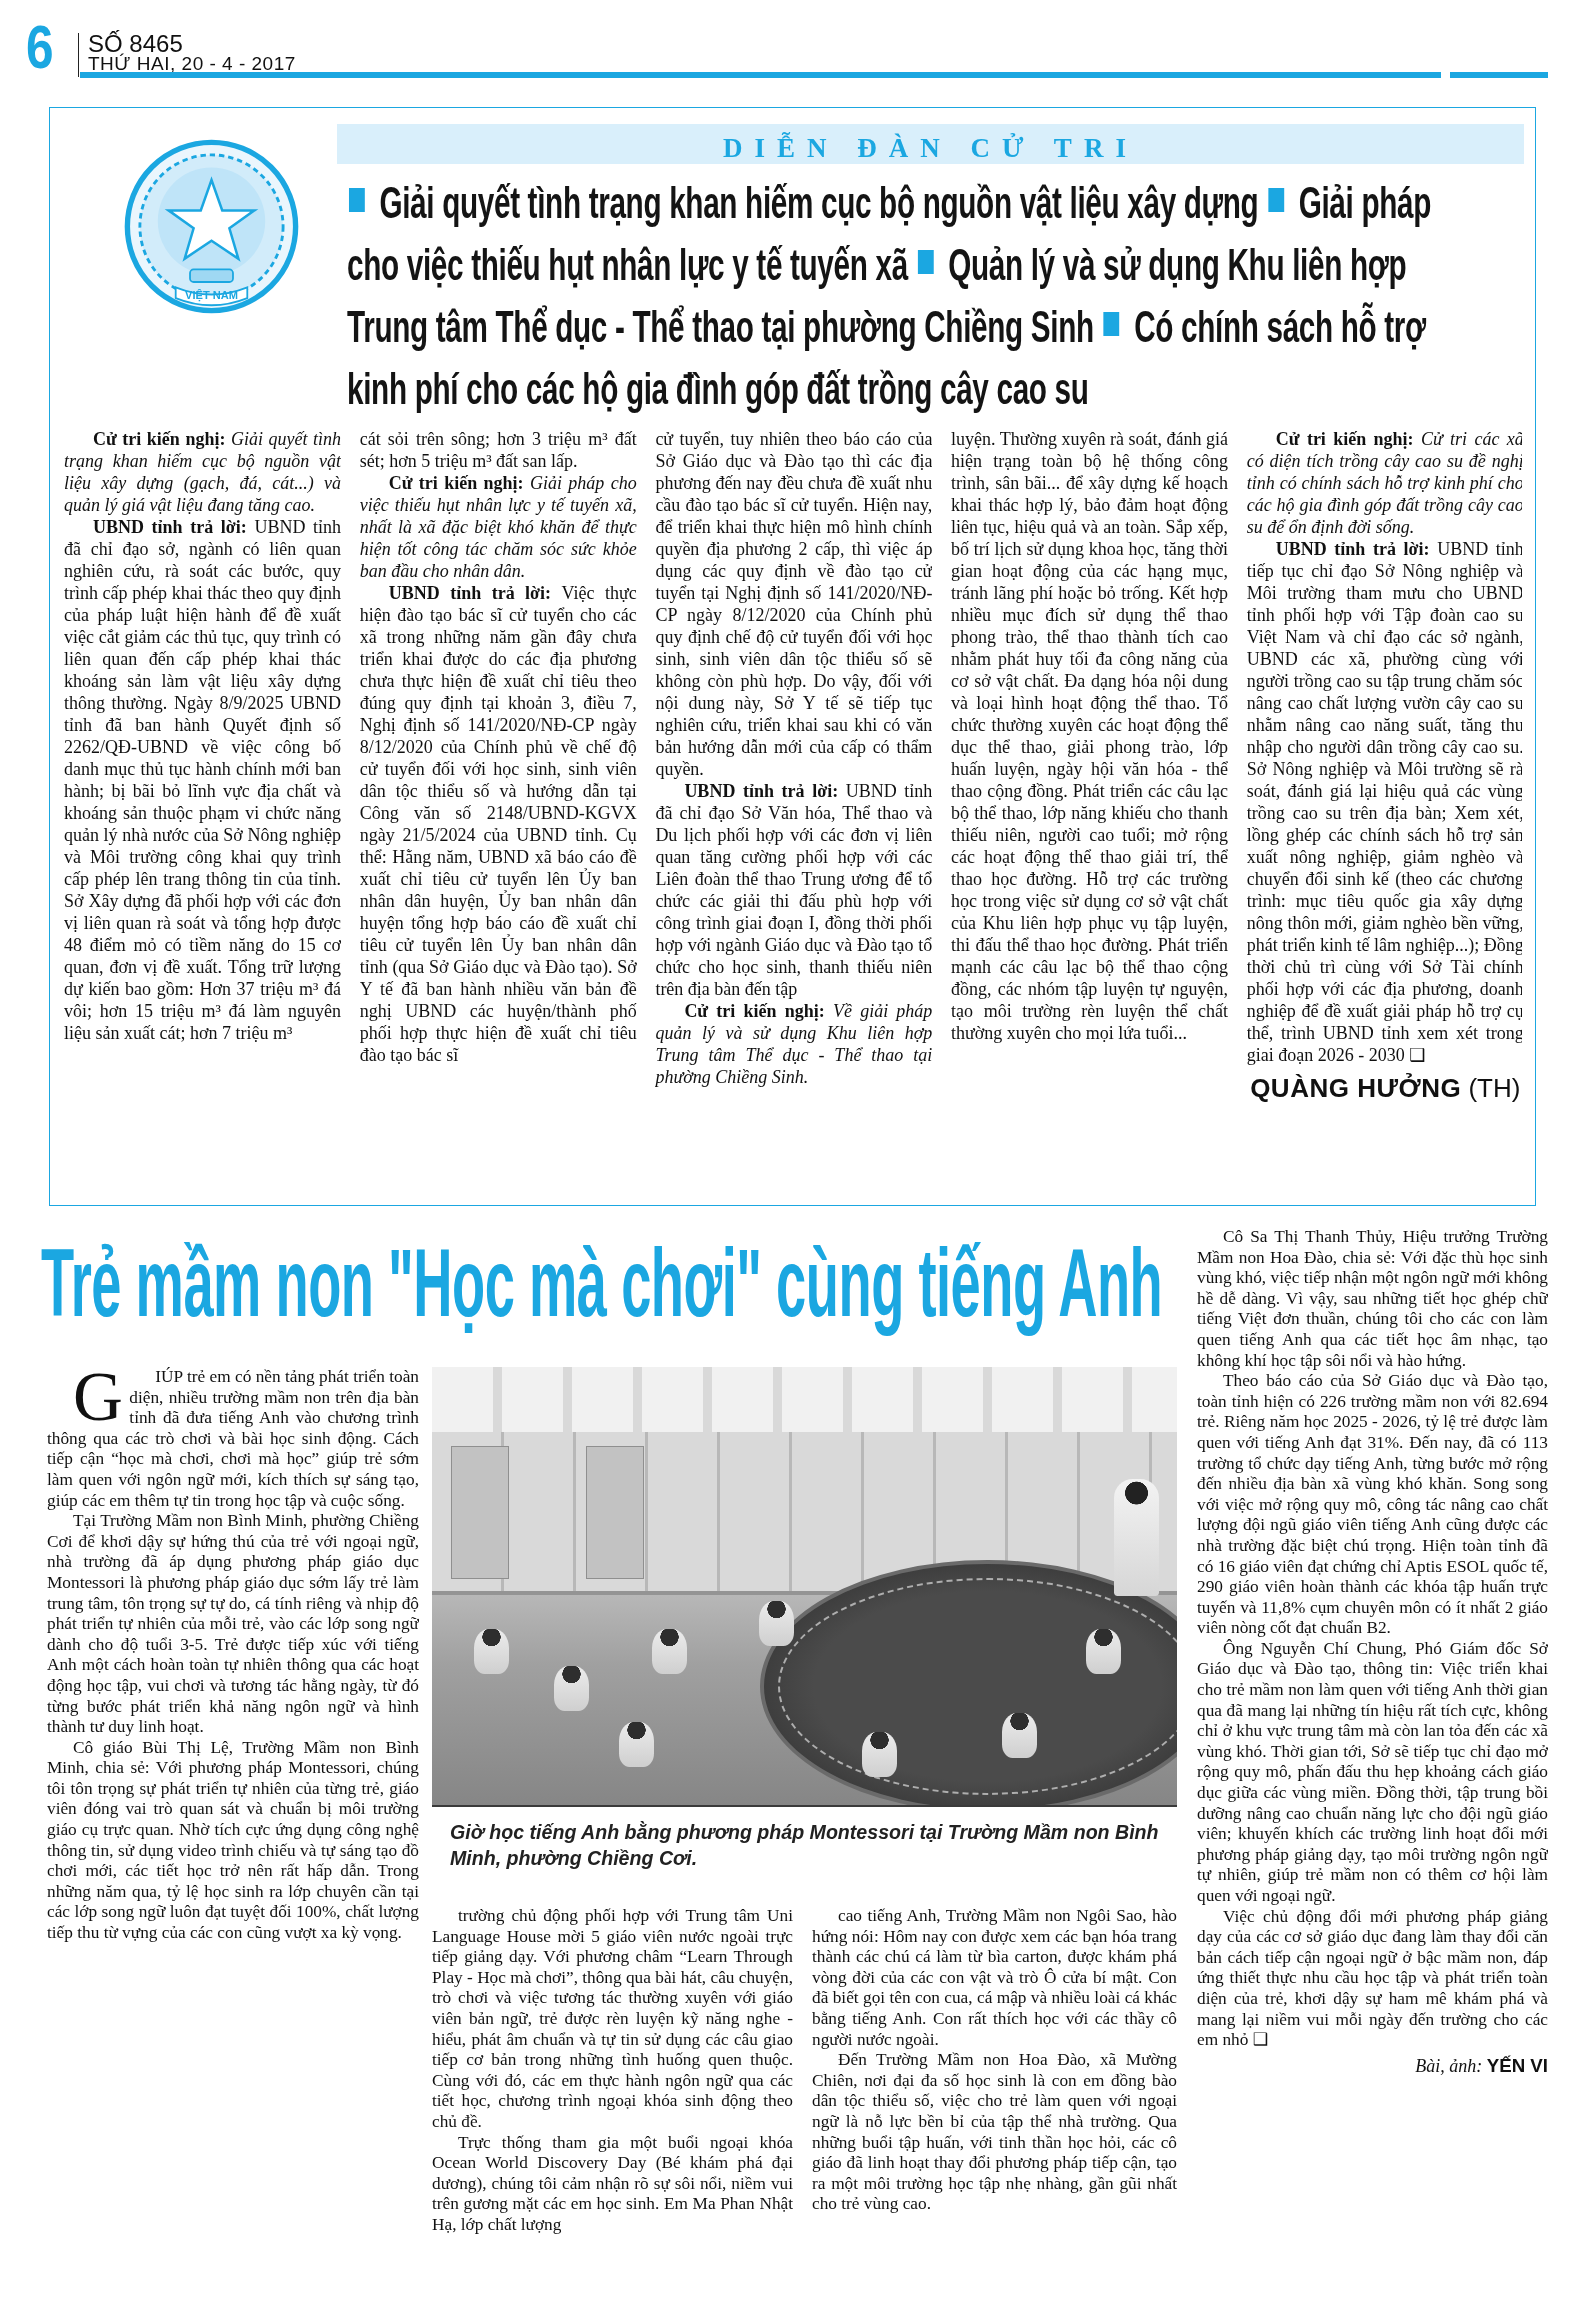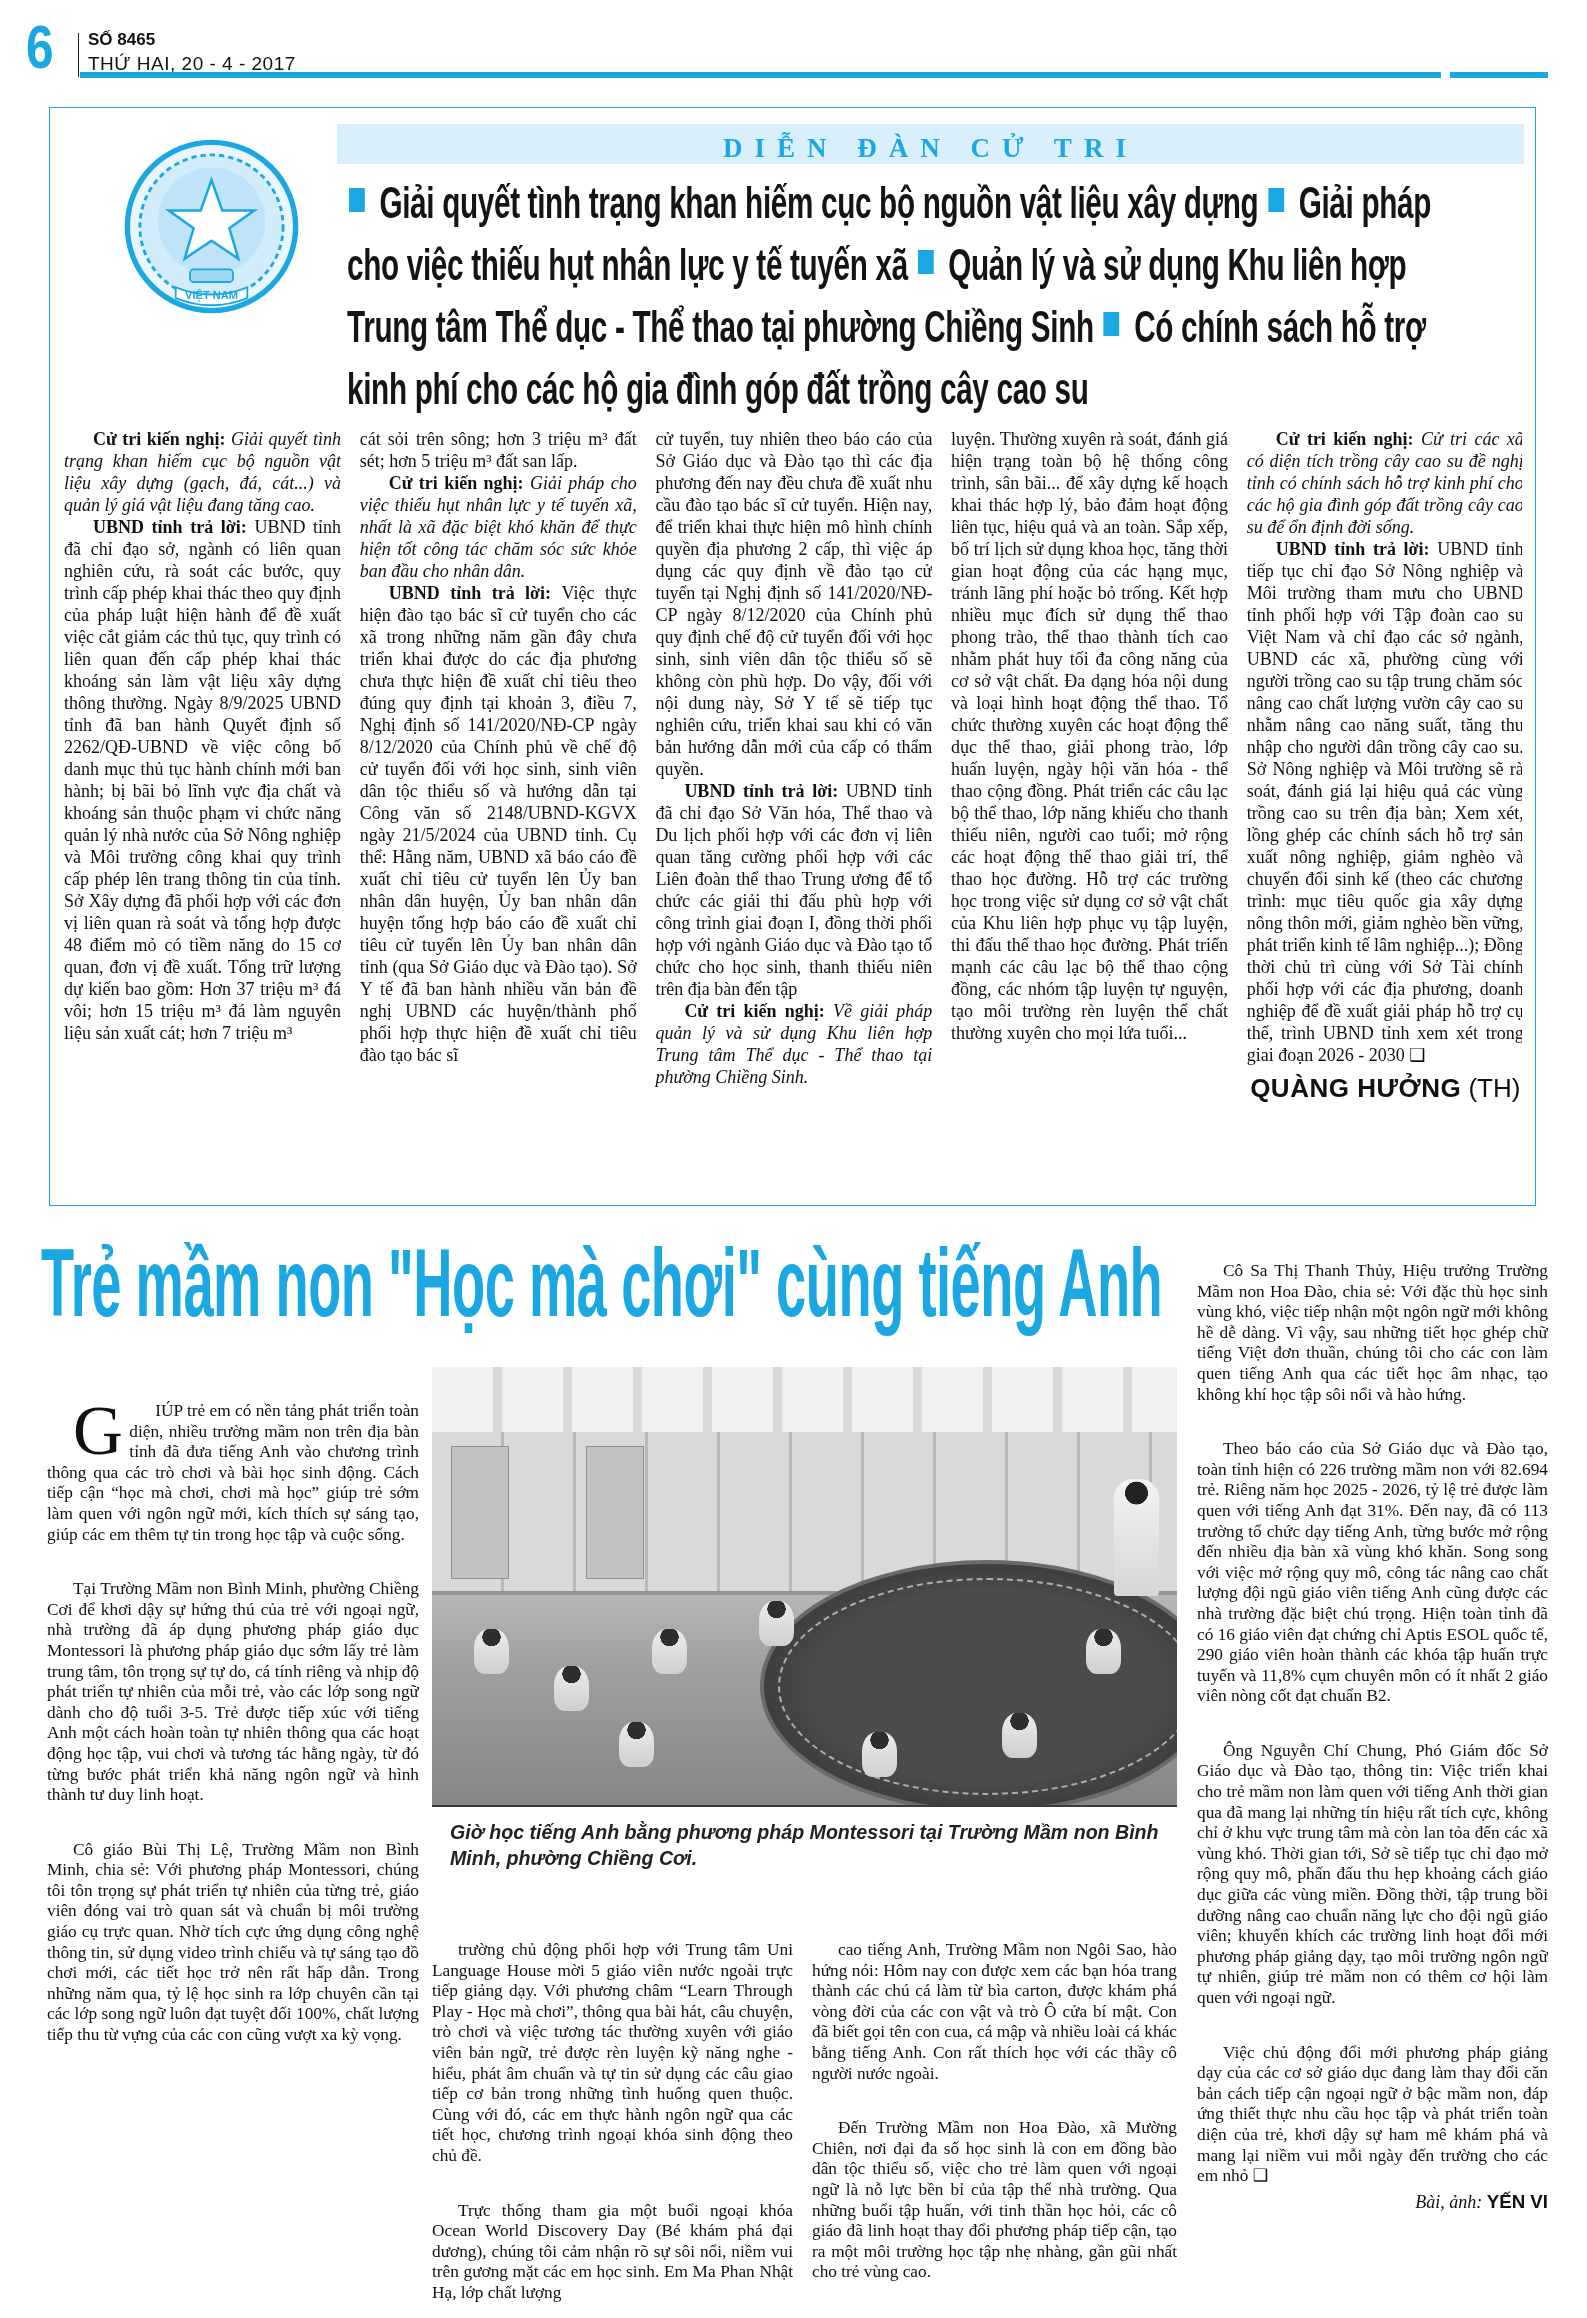--- a/index.html
+++ b/index.html
@@ -3,21 +3,21 @@
 <meta charset="utf-8">
 <style>
   html,body{margin:0;padding:0;}
   body{width:1587px;height:2319px;position:relative;background:#ffffff;
        font-family:"Liberation Serif",serif;color:#111;overflow:hidden;}
   #page-number{position:absolute;left:26px;top:18.7px;font-family:"Liberation Sans",sans-serif;
        font-weight:bold;font-size:62px;line-height:56px;color:#1ba7e1;
        transform:scaleX(.8);transform-origin:0 0;}
   #hdr-vline{position:absolute;left:78px;top:33px;width:1.4px;height:44px;background:#222;}
   #issue{position:absolute;left:88px;top:30px;font-family:"Liberation Sans",sans-serif;
-       font-weight:bold;font-size:17px;}
+       font-weight:normal;font-size:24px;}
   #pubdate{position:absolute;left:88px;top:53px;font-family:"Liberation Sans",sans-serif;
        font-size:19px;letter-spacing:0.5px;}
   .hrule{position:absolute;top:72px;height:6px;background:#1ba7e1;}
   #rule-main{left:80px;width:1361px;}
   #rule-right{left:1450px;width:98px;}
 
   
   #forum-box{position:absolute;left:49px;top:107px;width:1485px;height:1097px;
        border:1.9px solid #1ba7e1;background:#fff;}
   #forum-band{position:absolute;left:287px;top:16px;width:1187px;height:40px;background:#d9effb;
@@ -48,21 +48,21 @@
   
   #a2-title{position:absolute;left:41px;top:1213px;white-space:nowrap;}
   #a2-title .cond{display:inline-block;transform:scaleX(.56);transform-origin:0 0;
        font-family:"Liberation Sans",sans-serif;font-weight:bold;font-size:97px;line-height:140px;
        color:#1ba7e1;letter-spacing:-0.9px;}
   .a2col{position:absolute;overflow:hidden;}
   #a2-left {left:47px; top:1367px;width:372px;height:949px;}
   #a2-right{left:1197px;top:1227px;width:351px;height:1084px;}
   #a2-mid1 {left:432px; top:1906px;width:361px;height:410px;}
   #a2-mid2 {left:812px;top:1906px;width:365px;height:410px;}
-  .a2col .para{font-size:17.3px;line-height:20.6px;text-indent:26px;margin-top:34px;}
+  .a2col .para{font-size:17.3px;line-height:20.6px;text-indent:26px;}
   .dropcap{float:left;font-size:69px;line-height:55px;padding:2.8px 6.5px 0 0;font-weight:400;color:#111;}
 
   
   #a2-photo{position:absolute;left:432px;top:1367px;width:745px;height:438px;overflow:hidden;
        background:linear-gradient(180deg,#e6e6e6 0%,#dadada 16%,#c6c6c6 42%,#a0a0a0 68%,#868686 100%);
        border-bottom:2.3px solid #3a3a3a;}
   .ph-win{position:absolute;top:0;left:0;right:0;height:65px;
        background:repeating-linear-gradient(90deg,#f1f1f1 0 61px,#d9d9d9 61px 70px);}
   .ph-cab{position:absolute;top:65px;left:0;right:0;height:159px;
        background:repeating-linear-gradient(90deg,#d9d9d9 0 69px,#b8b8b8 69px 72px);

